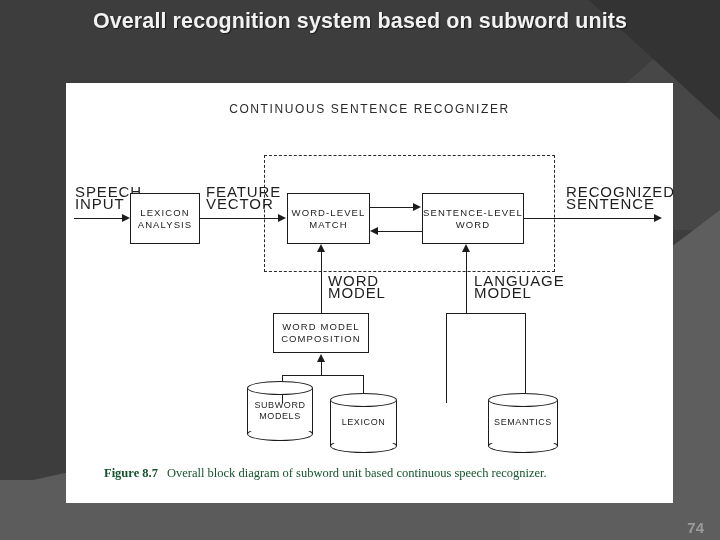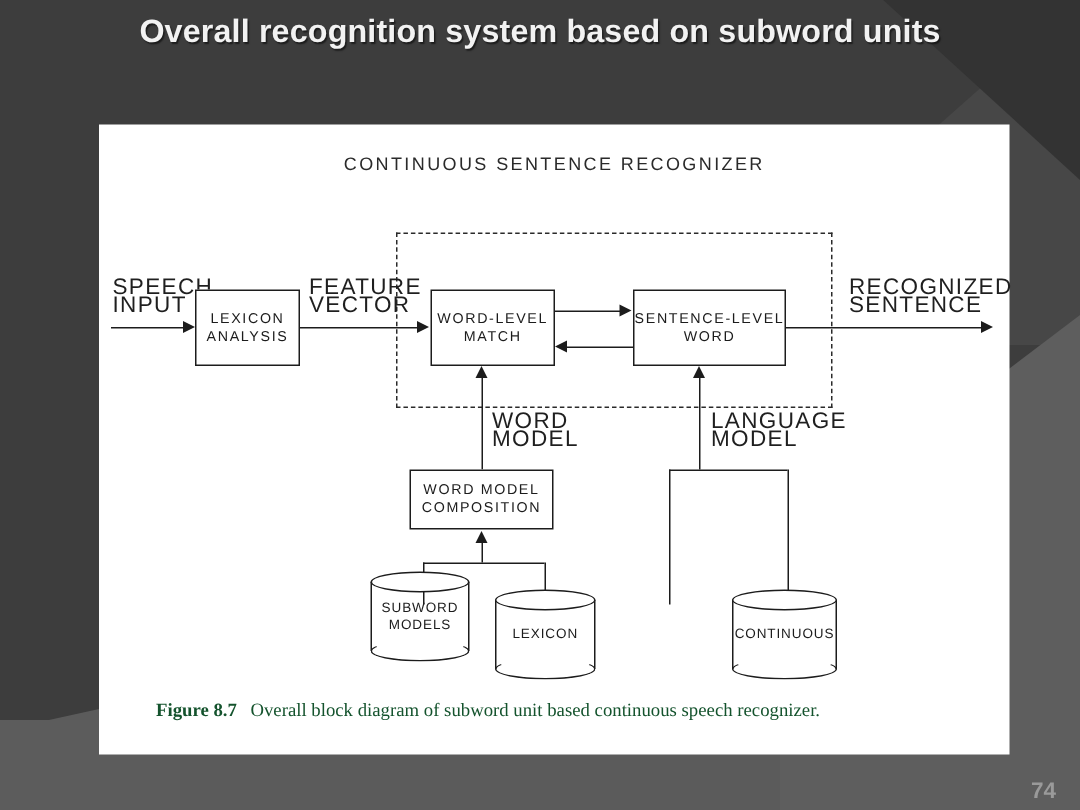--- a/index.html
+++ b/index.html
@@ -316,21 +316,21 @@
         <div class="bot-ell"></div>
         <div class="top-ell"></div>
         <div class="cyl-label">LEXICON</div>
       </div>
 
 
       <div class="cyl" style="left:422px; top:310px; width:70px; height:60px;">
         <div class="body"></div>
         <div class="bot-ell"></div>
         <div class="top-ell"></div>
-        <div class="cyl-label">CONTINUOUS</div>
+        <div class="cyl-label">SEMANTICS</div>
       </div>
 
       <div class="fig-caption">
         <span class="cap-label">Figure 8.7</span><span>Overall block diagram of subword unit based continuous speech recognizer.</span>
       </div>
 
     </div>
   </div>
 </div>
 

